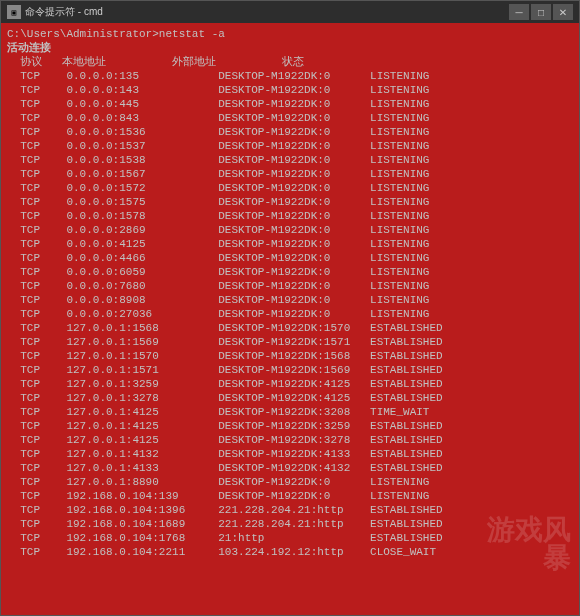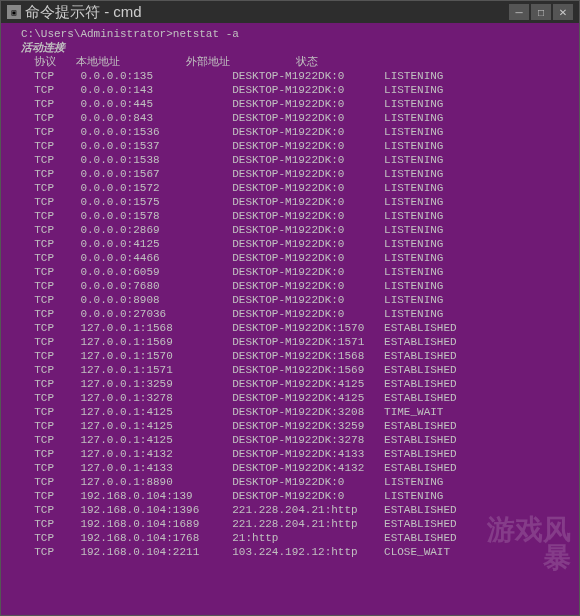--- a/index.html
+++ b/index.html
@@ -43,21 +43,21 @@
       background: #888;
       display: flex;
       align-items: center;
       justify-content: center;
       font-size: 8px;
       color: #000;
     }
 
     .title-text {
       color: #ccc;
-      font-size: 15px;
+      font-size: 10px;
       font-family: 'Segoe UI', Arial, sans-serif;
     }
 
     .title-bar-buttons {
       display: flex;
       gap: 2px;
     }
 
     .win-btn {
       width: 20px;
@@ -66,23 +66,23 @@
       border: none;
       color: #ccc;
       font-size: 10px;
       cursor: pointer;
       display: flex;
       align-items: center;
       justify-content: center;
     }
 
     .terminal-body {
-      background: #701a75;
+      background: #b91c1c;
       flex: 1;
-      padding: 4px 20px;
+      padding: 4px 6px;
       overflow-y: auto;
       position: relative;
     }
 
     .terminal-body::-webkit-scrollbar {
       width: 8px;
     }
     .terminal-body::-webkit-scrollbar-track {
       background: #1a1a1a;
     }
@@ -92,21 +92,21 @@
 
     .line {
       color: #c0c0c0;
       font-size: 11px;
       line-height: 14px;
       white-space: pre;
       font-family: 'Courier New', Courier, monospace;
     }
 
     .line.prompt { color: #c0c0c0; }
-    .line.section-header { color: #c0c0c0; font-weight: bold; font-style: italic; }
+    .line.section-header { color: #c0c0c0; font-weight: bold; }
     .line.col-header { color: #c0c0c0; }
 
     .watermark {
       position: absolute;
       right: 8px;
       bottom: 43px;
       color: rgba(255,255,255,0.15);
       font-size: 28px;
       font-family: 'SimHei', 'Microsoft YaHei', sans-serif;
       font-weight: bold;

